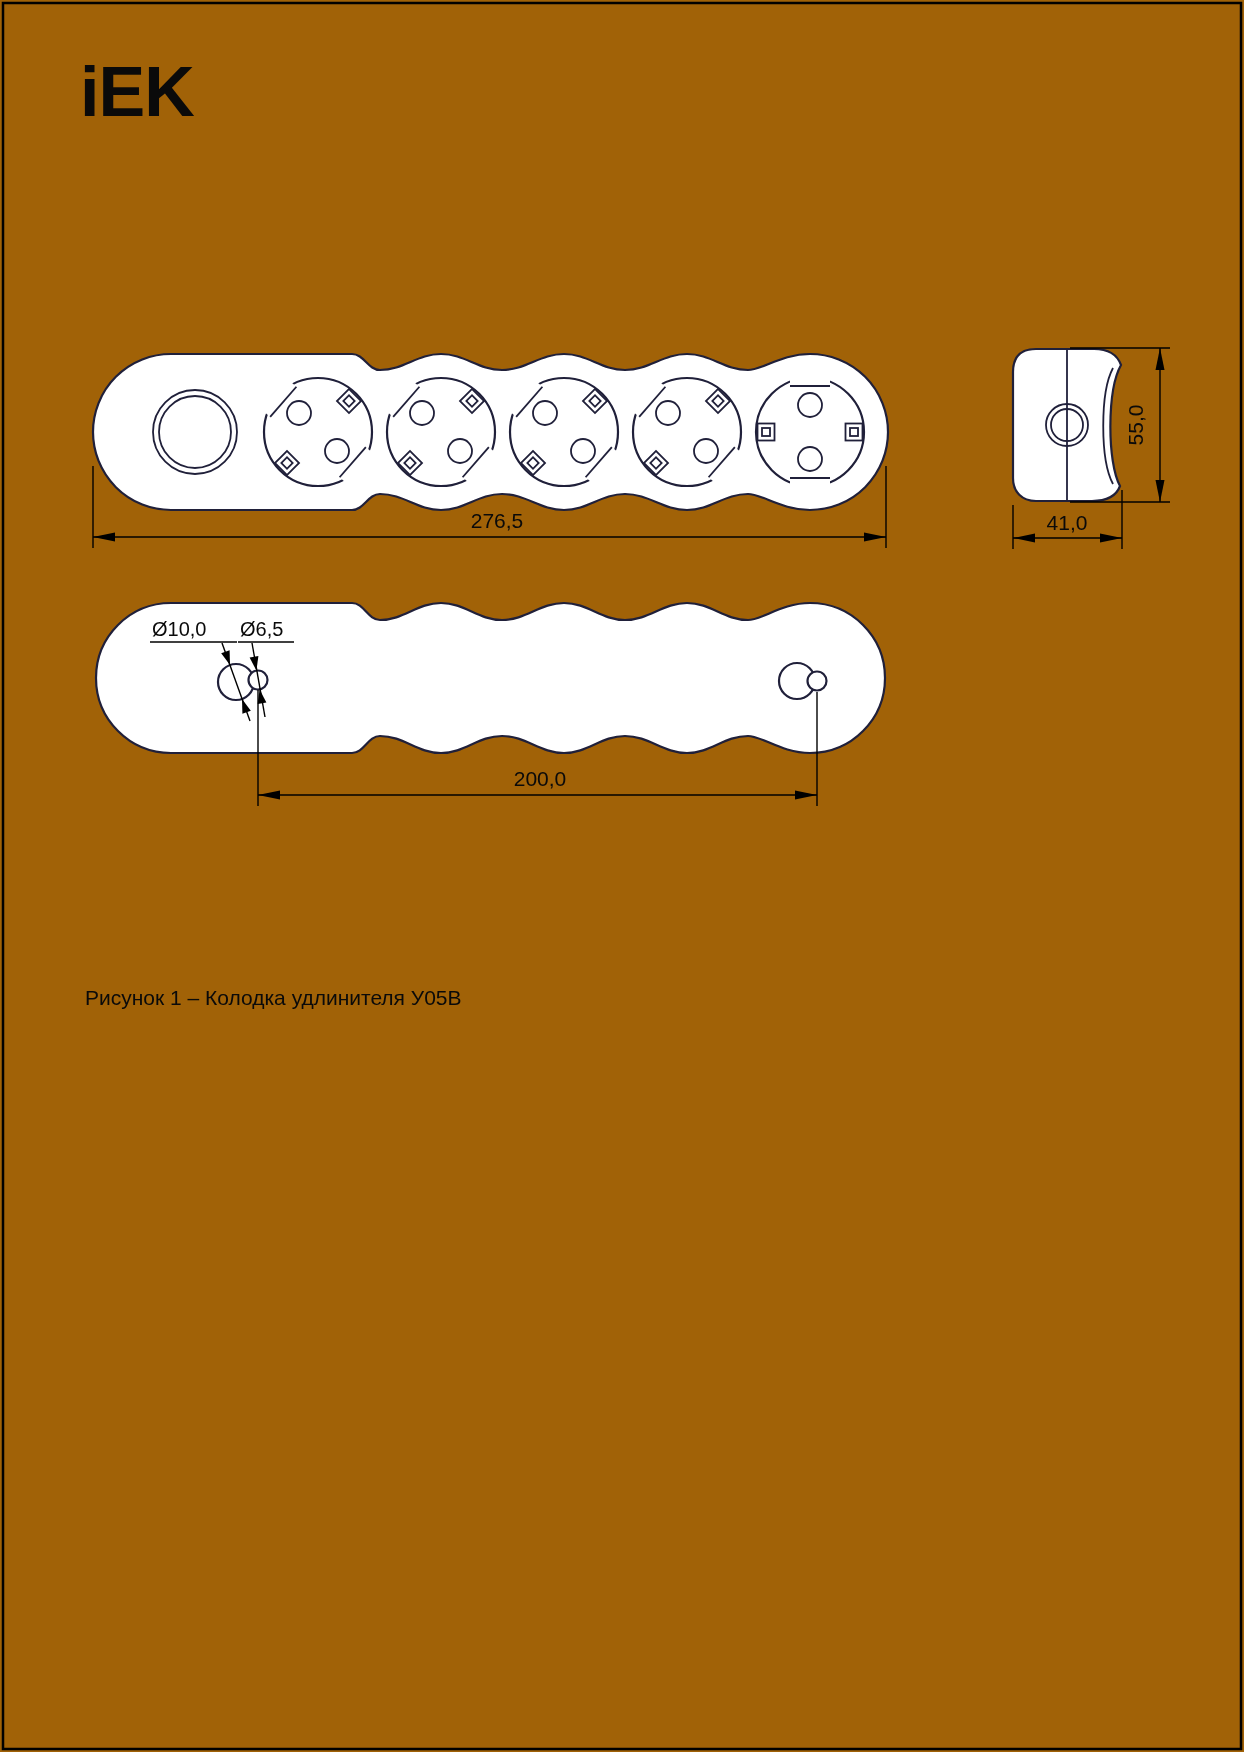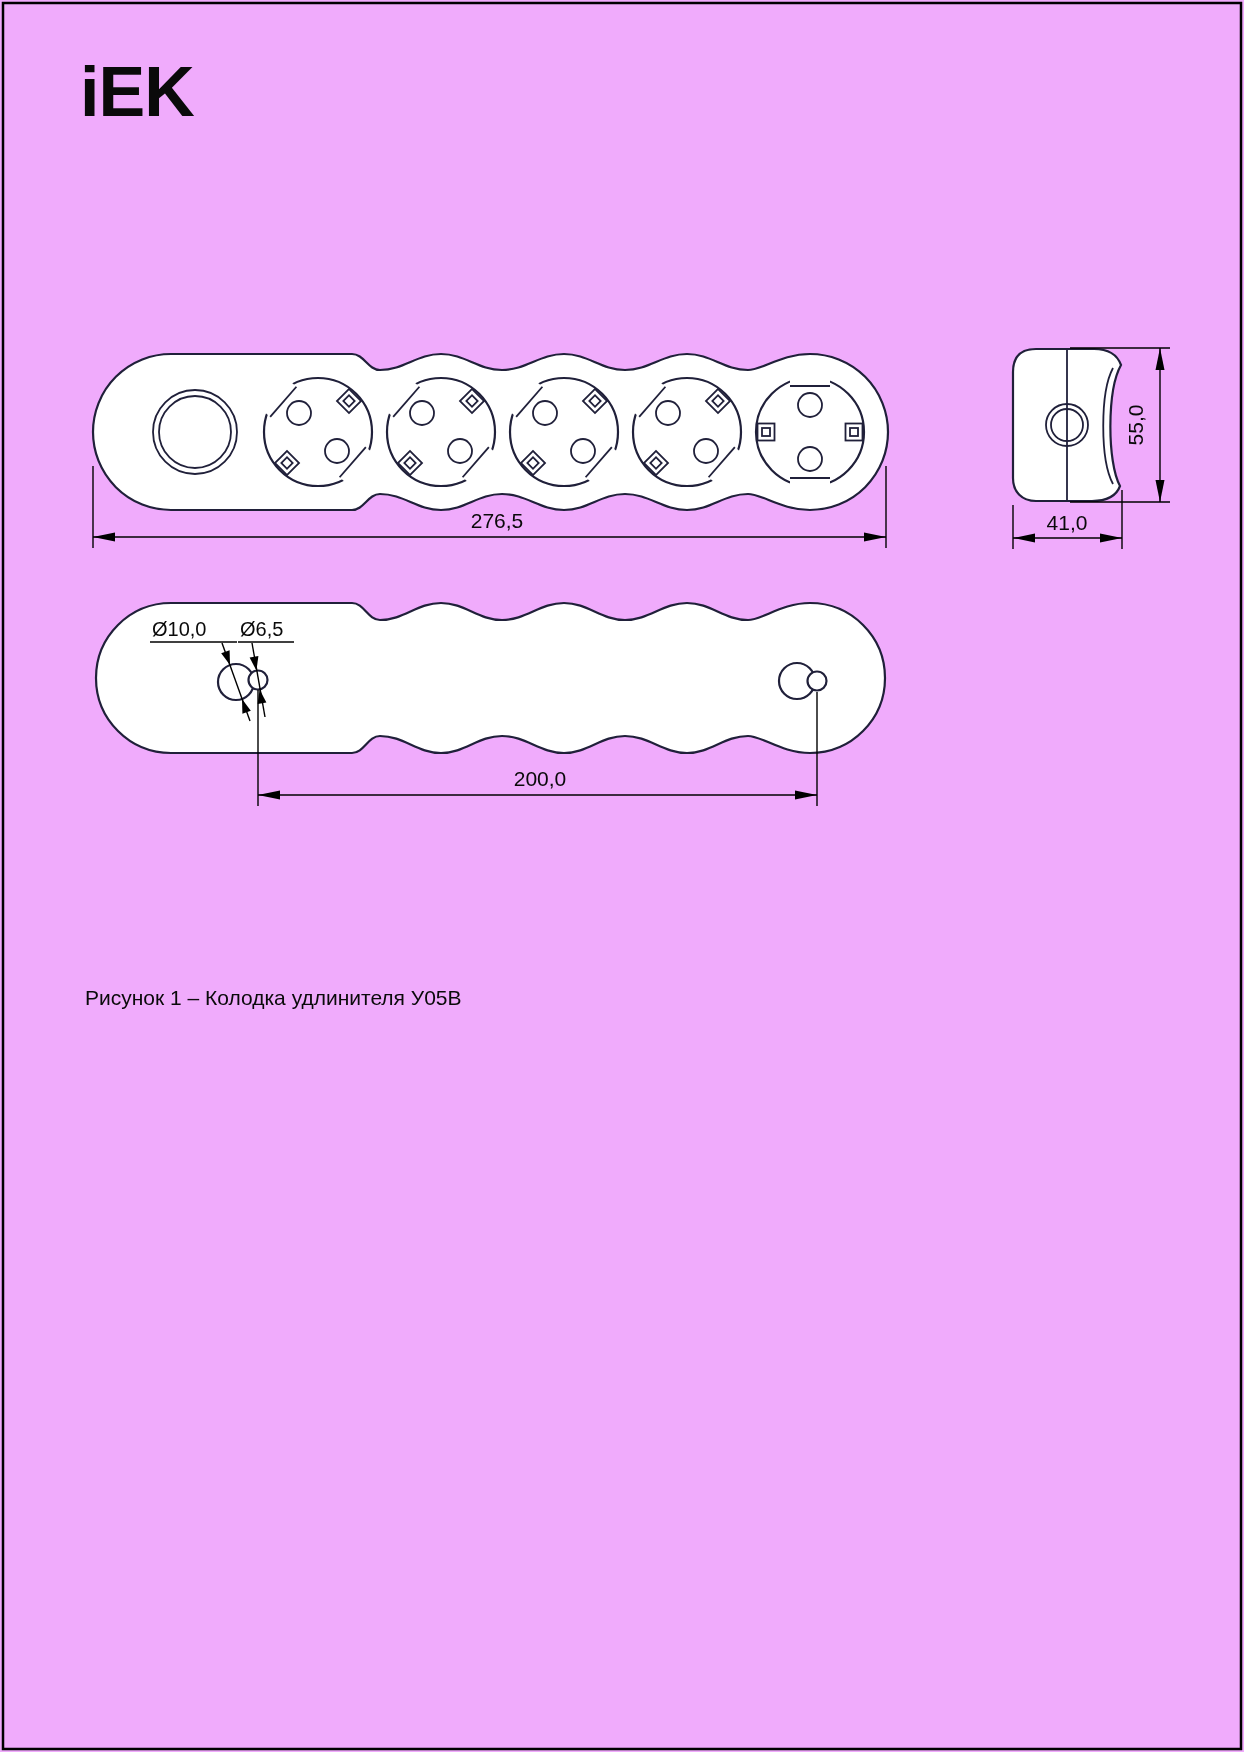--- a/index.html
+++ b/index.html
@@ -1,20 +1,20 @@
 <!DOCTYPE html>
 <html><head>
 <meta charset="utf-8">
 <style>
   html,body{margin:0;padding:0;background:#888;}
   .page{
     position:relative;
     width:1244px;height:1752px;
     margin:0 auto;
-    background:#f0abfc;
+    background:#a16207;
     font-family:"Liberation Sans","DejaVu Sans",sans-serif;
   }
   svg{position:absolute;left:0;top:0;}
   .body-ln{stroke:#20203a;fill:#ffffff;stroke-width:2.2;}
   .thin-ln{stroke:#20203a;fill:none;stroke-width:1.8;}
   .white-mask{fill:#ffffff;stroke:none;}
   .dim-ln{stroke:#000000;fill:none;stroke-width:1.4;}
   .arrow{fill:#000000;stroke:none;}
   text{fill:#0a0a0a;}
   .dim-txt{font-size:21px;}

